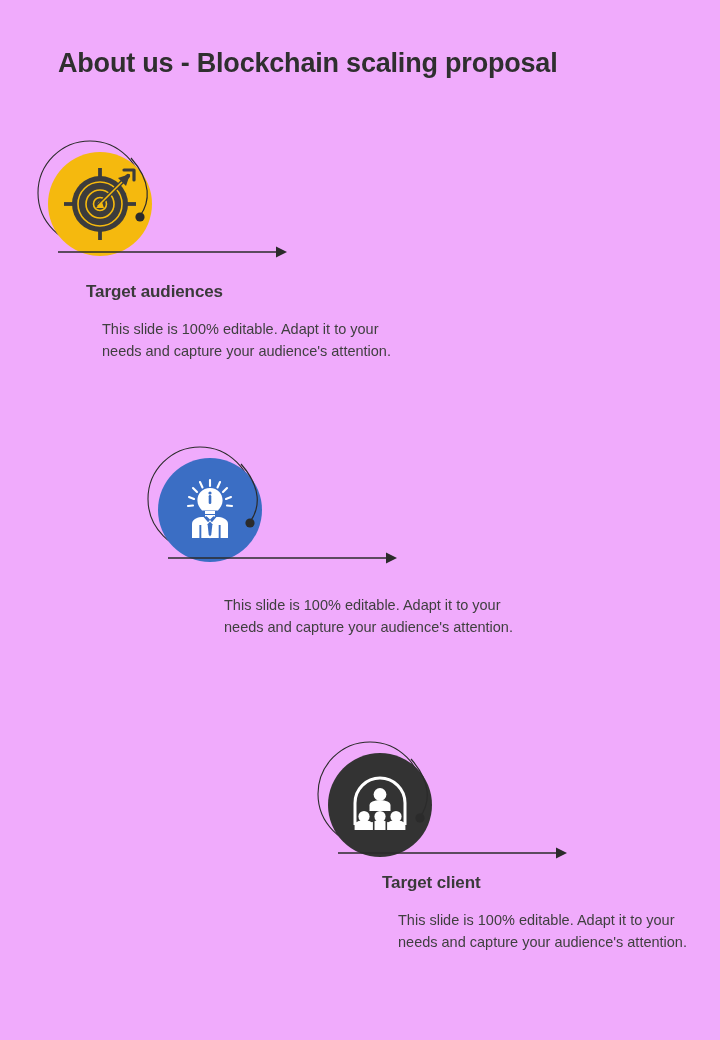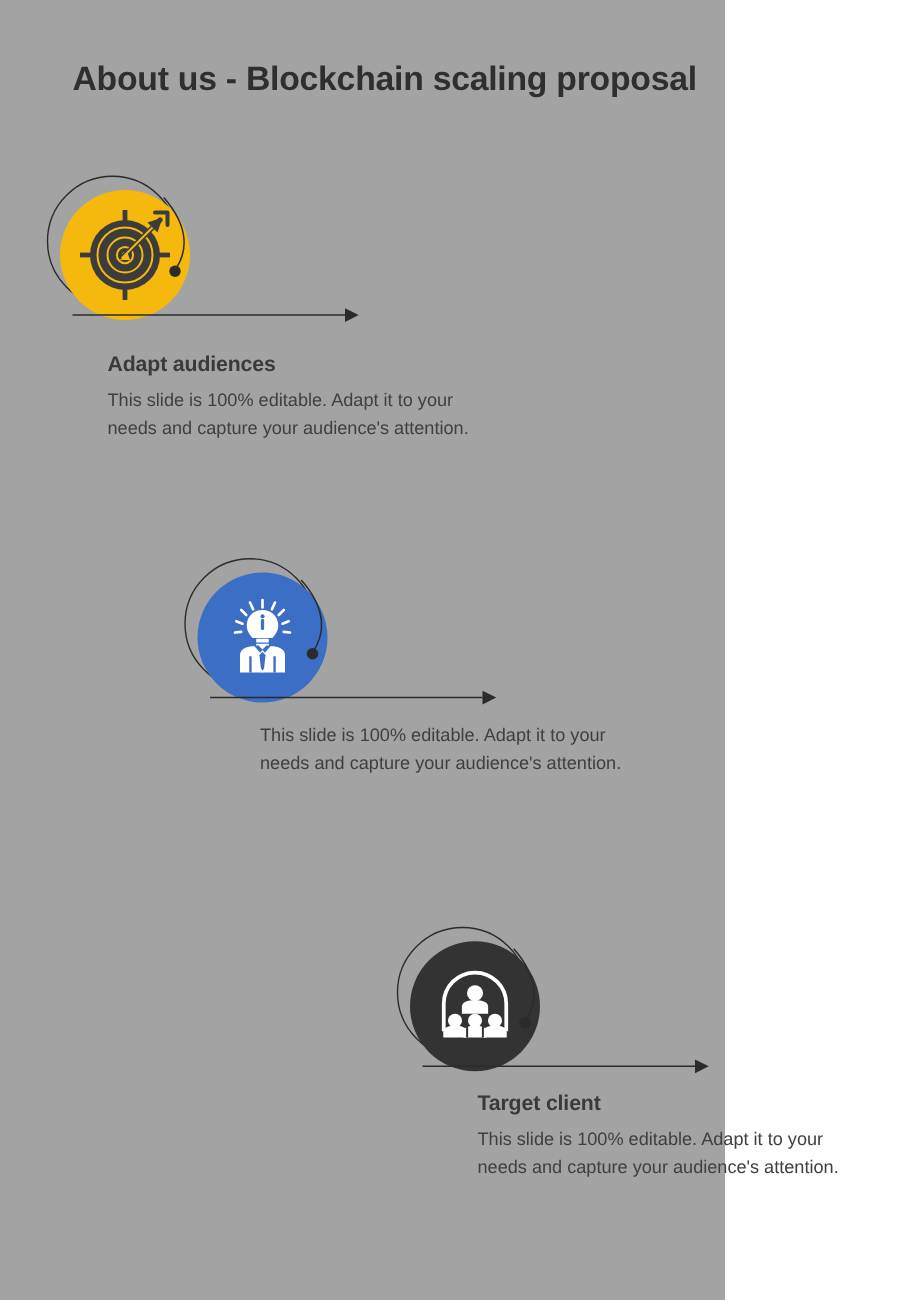--- a/index.html
+++ b/index.html
@@ -12,23 +12,23 @@
     height: 1040px;
     position: relative;
     overflow: hidden;
     font-family: "Liberation Sans", sans-serif;
     -webkit-font-smoothing: antialiased;
   }
 
   .slide {
     position: absolute;
     left: 0; top: 0;
-    width: 580px;
+    width: 720px;
     height: 1040px;
-    background: #a3a3a3;
+    background: #f0abfc;
   }
 
   
   .slide-title {
     position: absolute;
     left: 58px;
     top: 48px;
     width: 620px;
     font-size: 27px;
     font-weight: bold;
@@ -61,21 +61,21 @@
     color: #3a3a3a;
     letter-spacing: -0.1px;
     margin: 0 0 8px 0;
     white-space: nowrap;
   }
 
   .step-body {
     font-size: 14.5px;
     color: #3f3f3f;
     line-height: 1.55;
-    margin: 0;
+    margin: 16px;
     width: 290px;
   }
 
   
   #step-1 { left: 28px;  top: 136px; }
   #step-1 .step-text { left: 58px; top: 146px; }
 
   
   #step-2 { left: 138px; top: 442px; }
   #step-2 .step-text { left: 70px; top: 136px; }
@@ -134,21 +134,21 @@
         </g>
 
         <g>
           <line x1="30" y1="116" x2="248" y2="116" stroke="#2B2B2B" stroke-width="1.3"></line>
           <path d="M 248 110.5 L 259 116 L 248 121.5 Z" fill="#2B2B2B"></path>
         </g>
       </svg>
     </div>
 
     <div class="step-text">
-      <div class="step-heading">Adapt audiences</div>
+      <div class="step-heading">Target audiences</div>
       <p class="step-body">This slide is 100% editable. Adapt it to your needs and capture your audience's attention.</p>
     </div>
   </div>
 
   <div class="step" id="step-2">
 
     <div class="step-graphic">
       <svg width="300" height="145" viewBox="0 0 300 145" xmlns="http://www.w3.org/2000/svg">
         <g>
           <circle cx="62" cy="57" r="52" fill="none" stroke="#2B2B2B" stroke-width="1.1"></circle>

